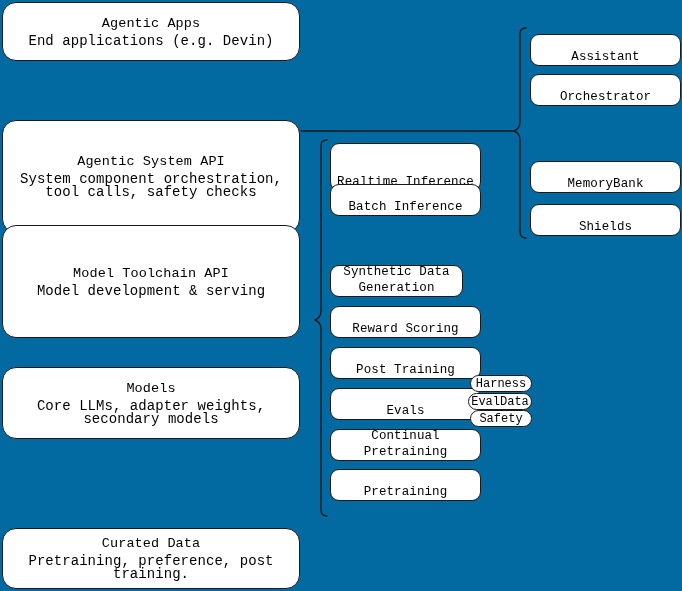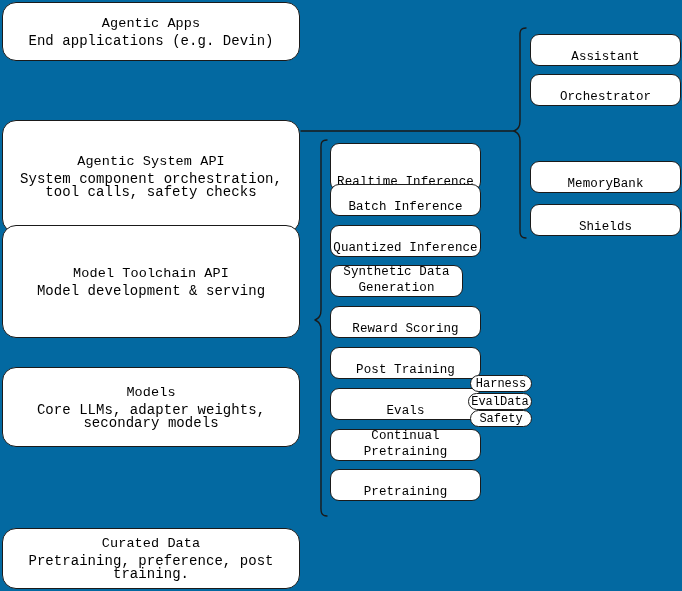--- a/index.html
+++ b/index.html
@@ -96,42 +96,39 @@
   <div class="node layer" style="left:2px; top:80px; width:298px; height:113px;margin-top:40px;">
     <div class="title">Agentic System API</div>
     <div class="subtitle">System component orchestration, tool calls, safety checks</div>
   </div>
 
   <div class="node layer" style="left:2px; top:225px; width:298px; height:113px;">
     <div class="title">Model Toolchain API</div>
     <div class="subtitle">Model development &amp; serving</div>
   </div>
 
-  <div class="node layer" style="left:2px; top:367px; width:298px; height:80px;">
+  <div class="node layer" style="left:2px; top:367px; width:298px; height:72px;">
     <div class="title">Models</div>
     <div class="subtitle">Core LLMs, adapter weights, secondary models</div>
   </div>
 
 
   <div class="node layer" style="left:2px; top:528px; width:298px; height:61px;">
     <div class="title">Curated Data</div>
     <div class="subtitle">Pretraining, preference, post training.</div>
   </div>
 
   <div class="node chip" style="left:330px; top:143px; width:151px; height:48px;">
     <div class="title">Realtime Inference</div>
   </div>
 
   <div class="node chip" style="left:330px; top:184px; width:151px; height:32px;">
     <div class="title">Batch Inference</div>
   </div>
 
-  <div class="node chip" style="left:330px; top:225px; width:151px; height:32px;">
-    <div class="title">Quantized Inference</div>
-  </div>
 
   <div class="node chip" style="left:330px; top:265px; width:133px; height:32px;">
     <div class="title">Synthetic Data Generation</div>
   </div>
 
   <div class="node chip" style="left:330px; top:306px; width:151px; height:32px;">
     <div class="title">Reward Scoring</div>
   </div>
 
   <div class="node chip" style="left:330px; top:347px; width:151px; height:32px;">

